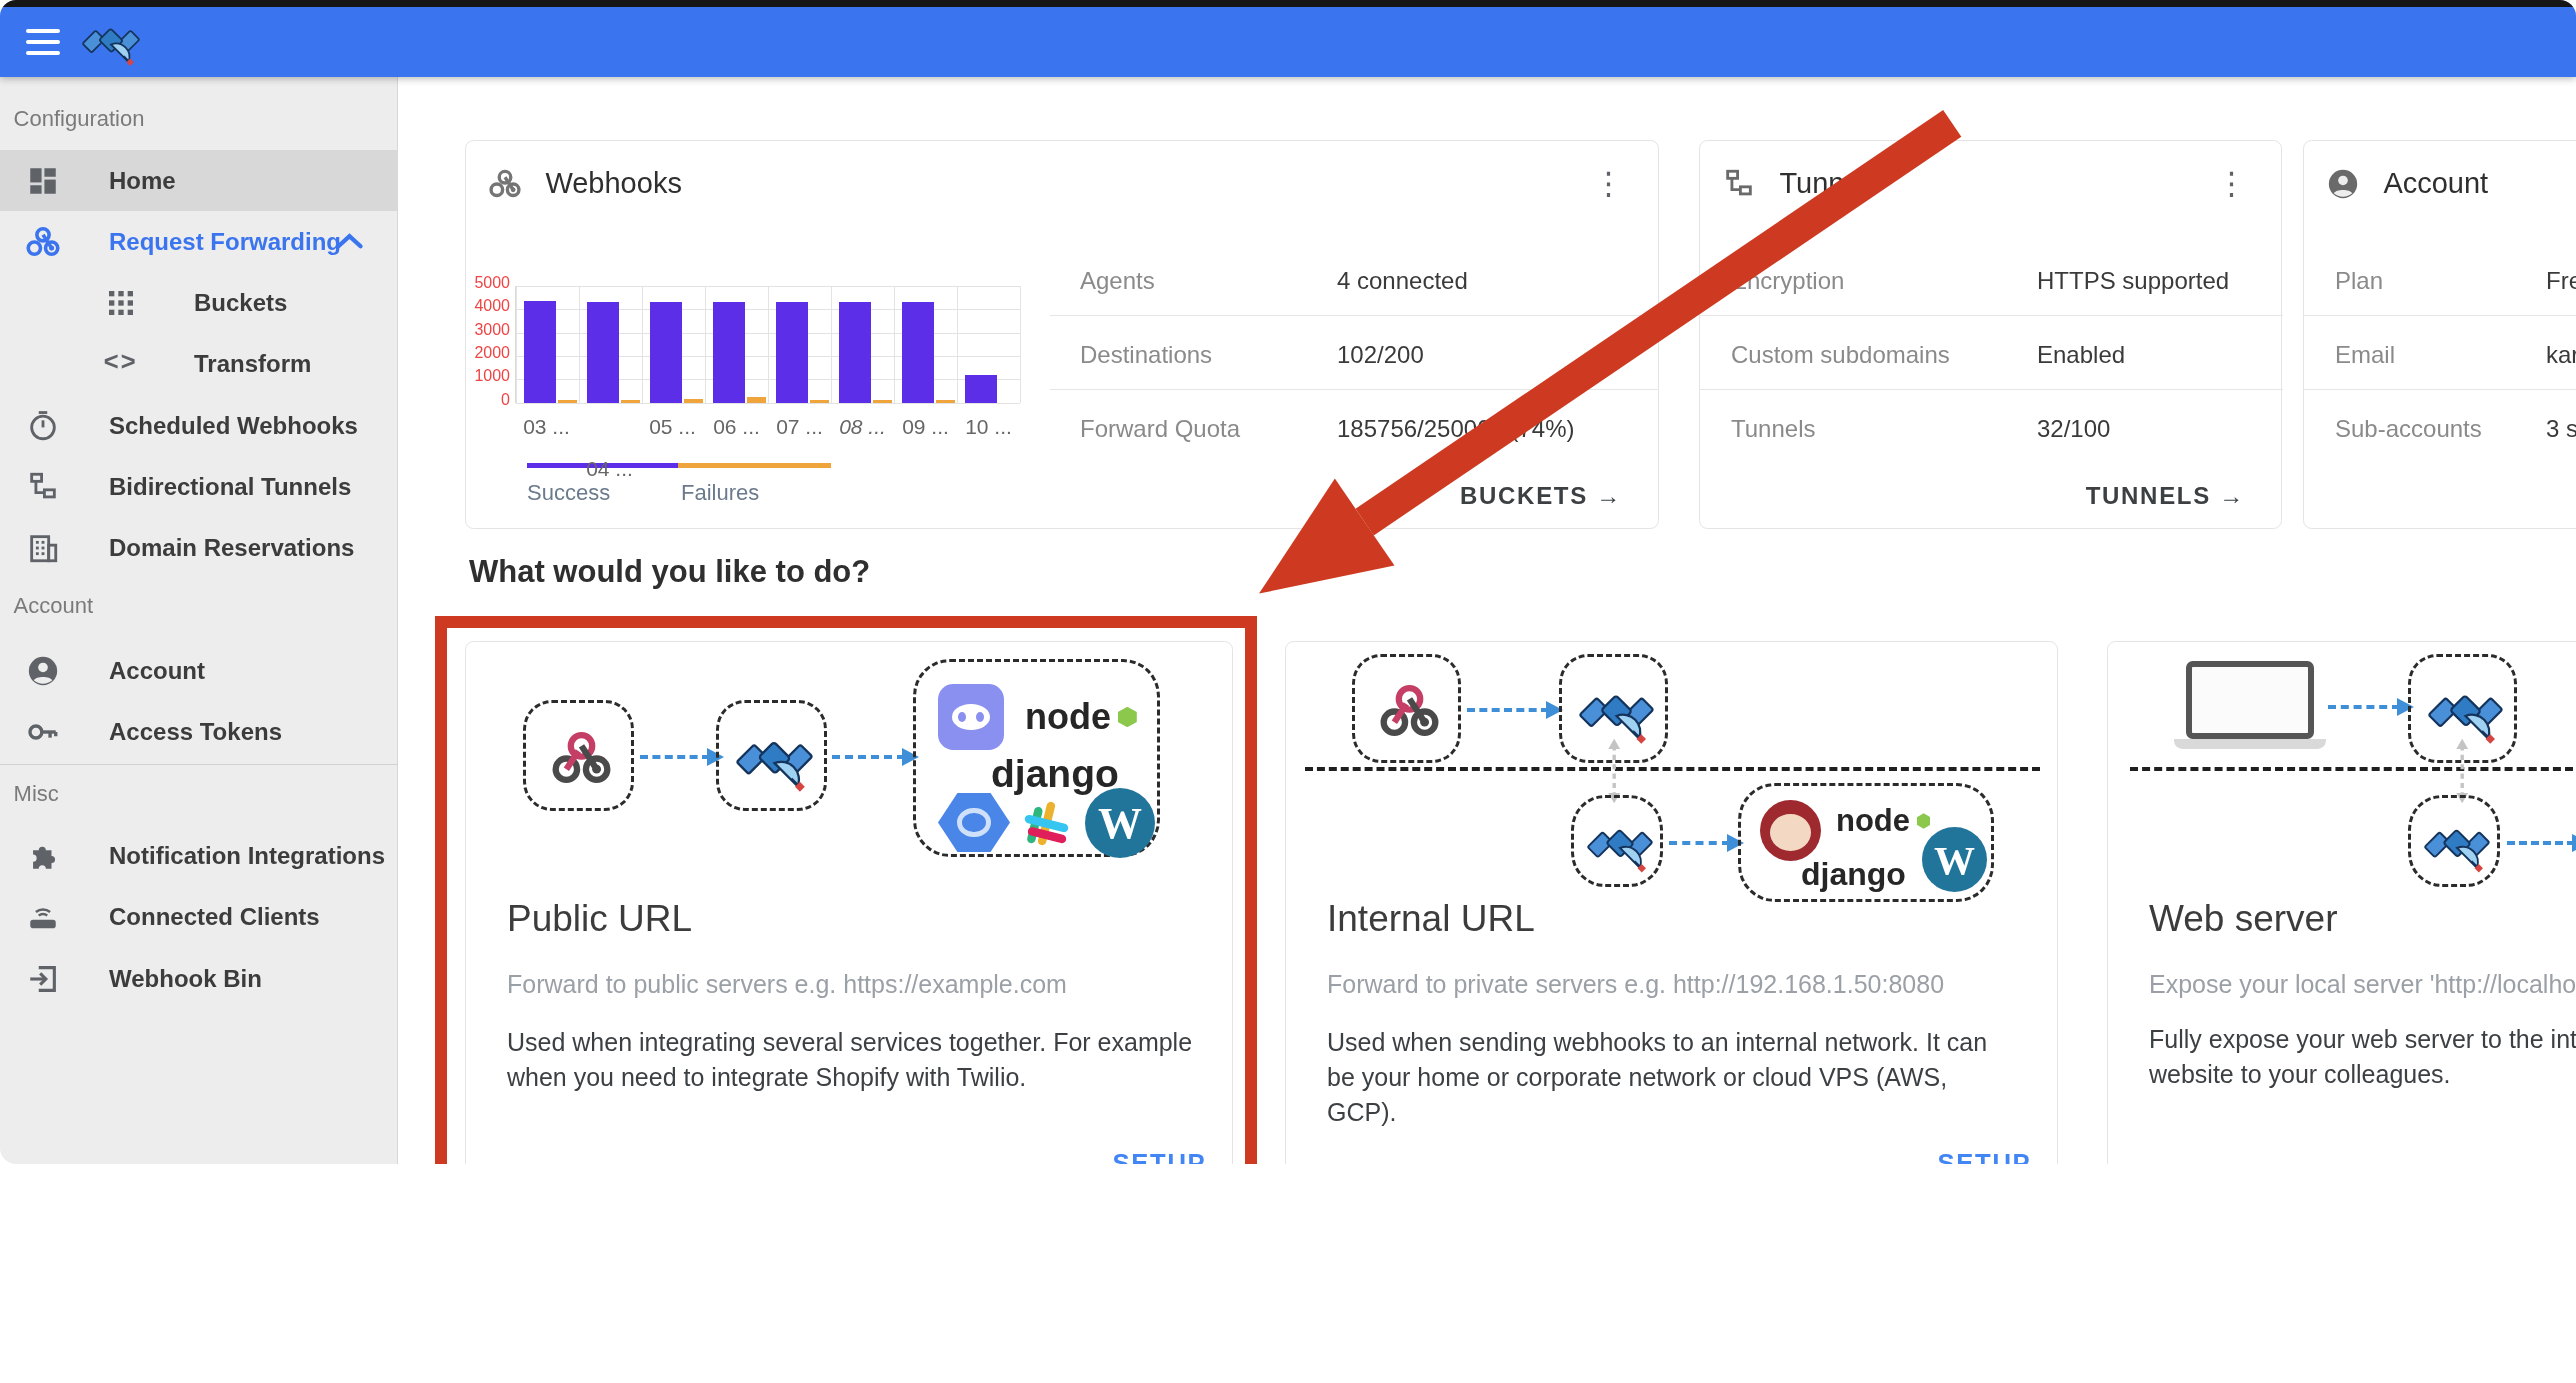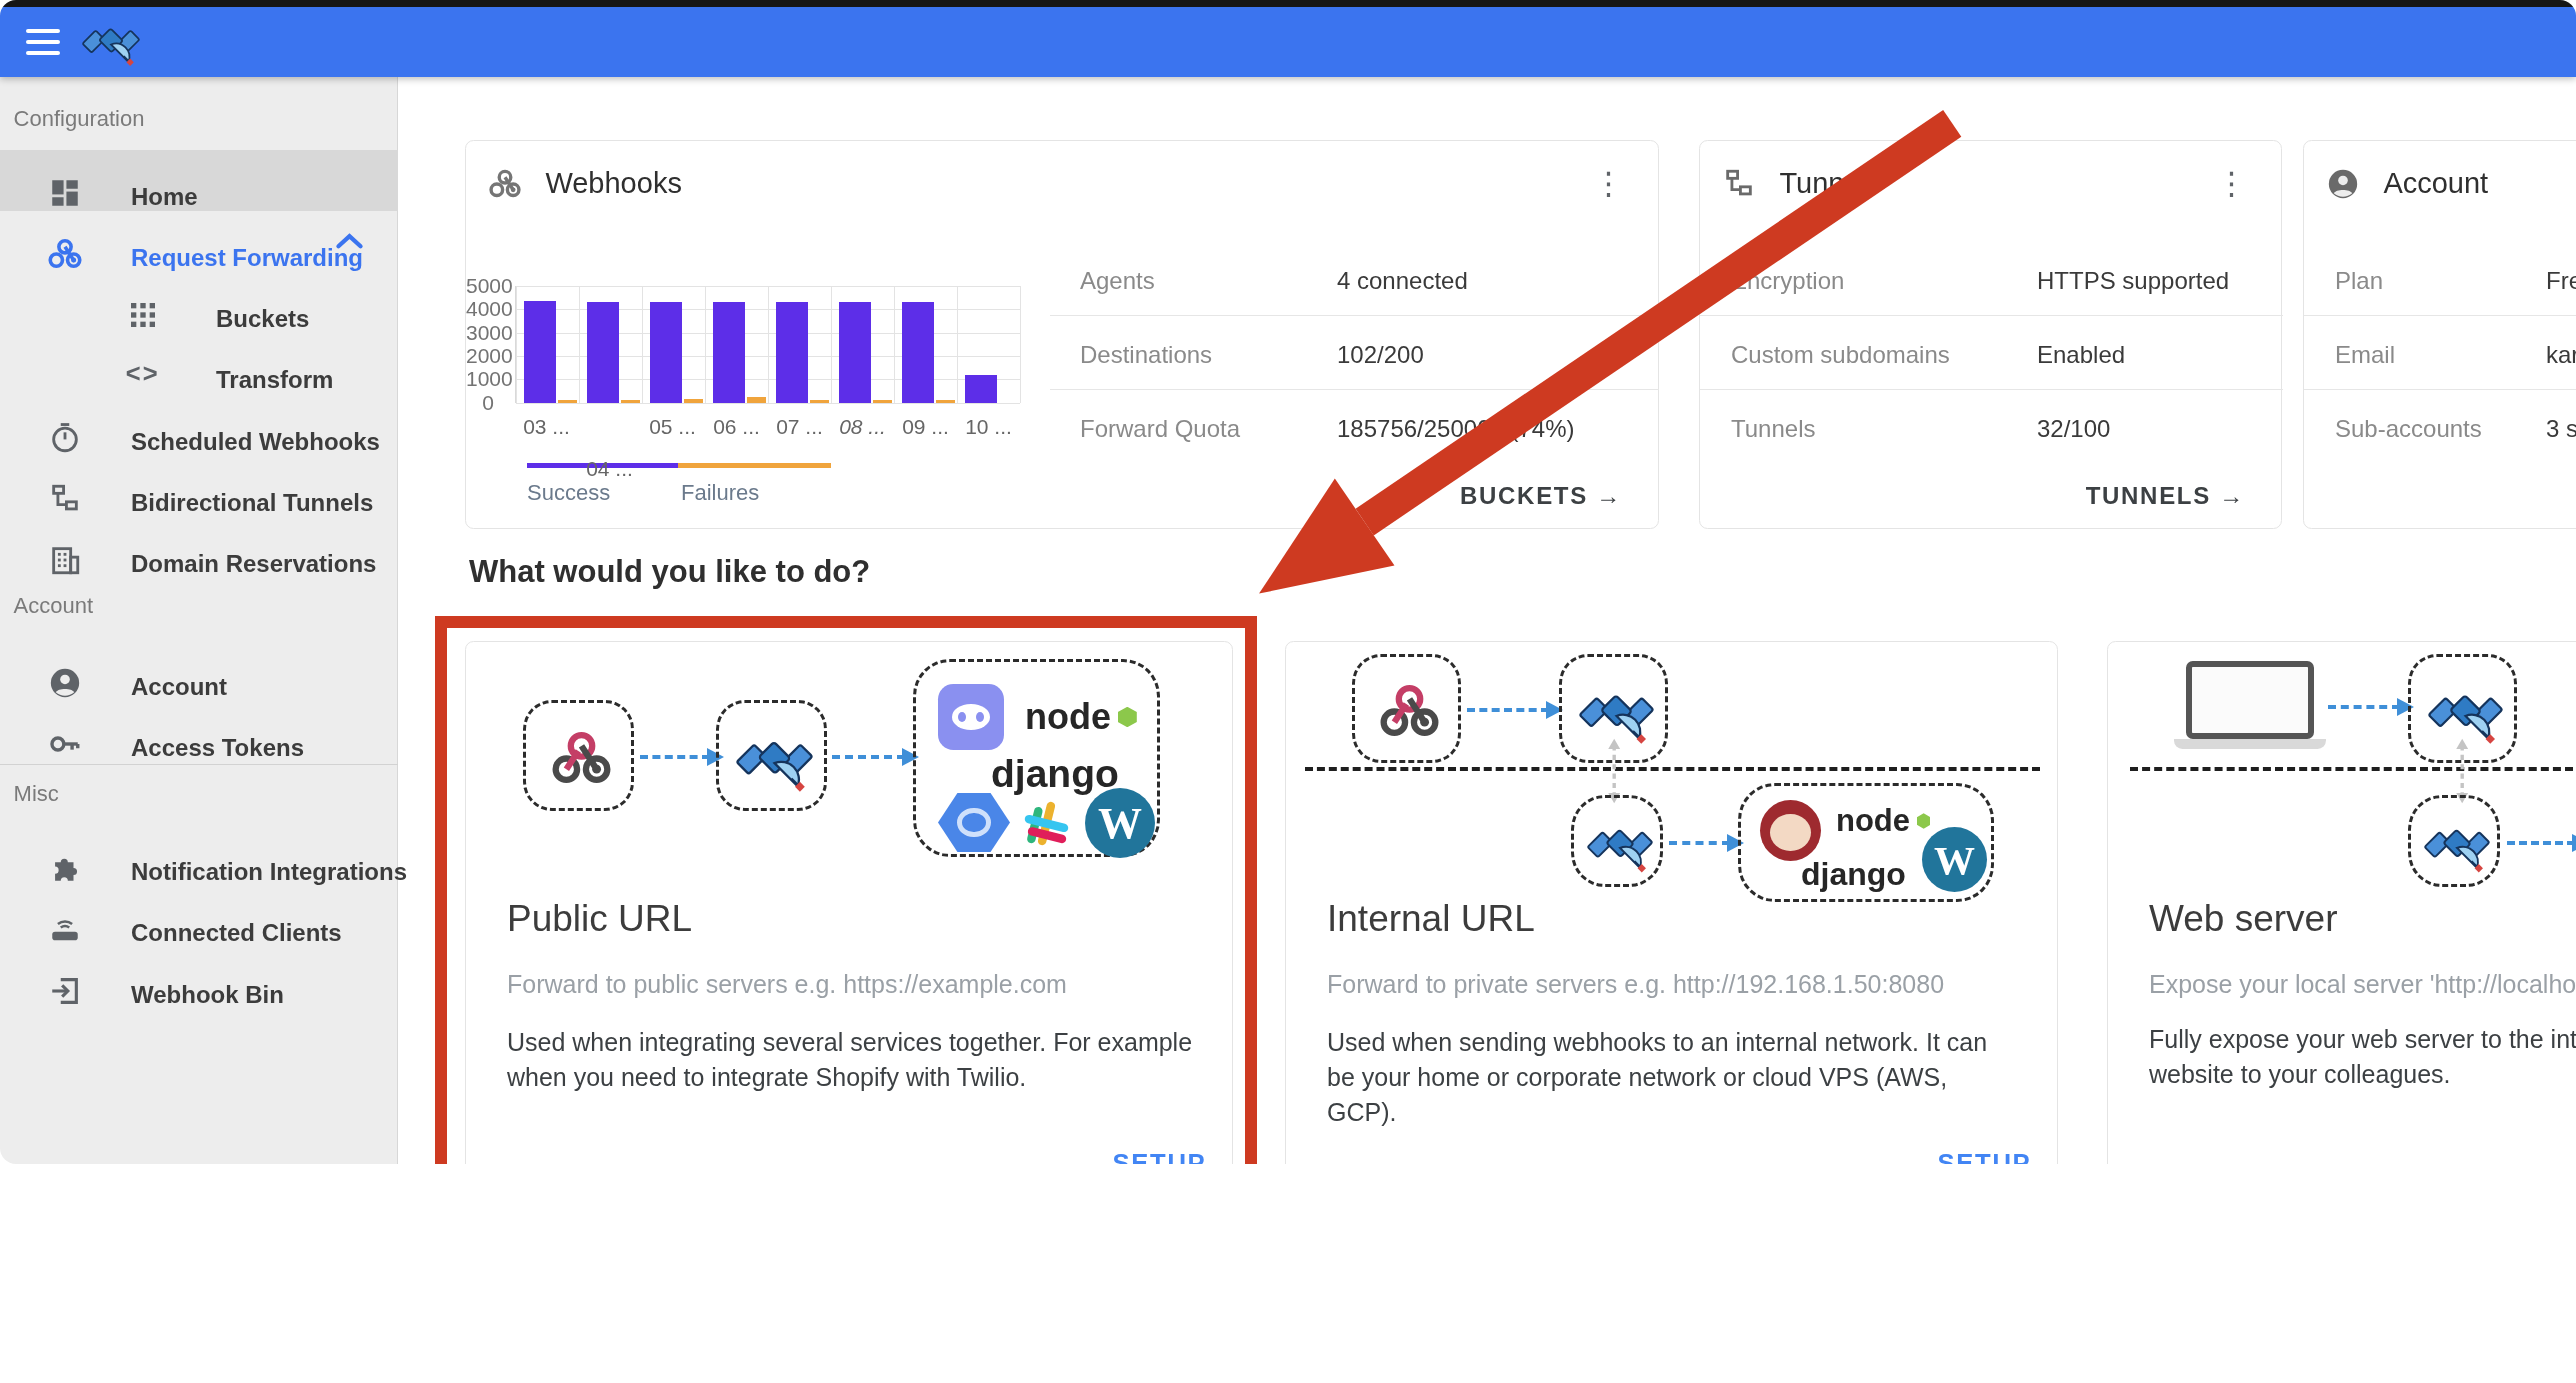--- a/index.html
+++ b/index.html
@@ -12,21 +12,21 @@
   .topbar { position:absolute; left:0; top:6.8px; width:2576px; height:70px; background:#3B74EF; z-index:4;
             box-shadow:0 2.6px 6.8px rgba(0,0,0,.25); }
   .hamburger { position:absolute; left:25.6px; top:15.3px; width:39px; height:39px; cursor:pointer; }
   .hamburger i { display:block; width:34px; height:4.3px; background:#ffffff; border-radius:2.6px; margin:6.8px 0; }
   .logo { position:absolute; left:82px; top:5.1px; width:58px; height:58px; }
 
   
   .sidebar { position:absolute; left:0; top:77px; width:398px; height:1307px; background:#ededed;
              border-right:0.9px solid #d7d7d7; z-index:3; }
   .sec-label { position:absolute; left:13.6px; font-size:22px; color:#7a7a7a; }
-  .nav-item { position:absolute; left:0; width:398px; height:61px; display:flex; align-items:flex-end; cursor:pointer;padding-left:22px; }
+  .nav-item { position:absolute; left:0; width:398px; height:61px; display:flex; align-items:center; cursor:pointer; }
   .nav-item.active { background:#d8d8d8; }
   .nav-item .nico { width:37px; height:37px; margin-left:24px; display:flex; align-items:center; justify-content:center;
                     color:#5f6368; flex:none; }
   .nav-item .nlabel { margin-left:48px; font-size:24px; font-weight:700; color:#3c3c3c; white-space:nowrap; }
   .nav-item.sub .nico { margin-left:102px; }
   .nav-item.sub .nlabel { margin-left:55px; }
   .nav-item.hl .nlabel, .nav-item.hl .nico { color:#3B74EF; }
   .chev { position:absolute; right:34px; top:20.4px; color:#3B74EF; }
   .side-divider { position:absolute; left:0; width:398px; height:0; border-top:0.9px solid #d2d2d2; }
   .glyph-code { font-family:"Liberation Mono", monospace; font-size:25.6px; font-weight:700; letter-spacing:1.7px;}
@@ -41,21 +41,21 @@
   .stat-value { position:absolute; font-size:24px; color:#3a3a3a; white-space:nowrap;}
   .hdiv { position:absolute; height:0; border-top:0.9px solid #e6e6e6; }
   .cta { position:absolute; font-size:24px; font-weight:700; letter-spacing:1.7px; color:#3c4043; cursor:pointer; white-space:nowrap;}
   .cta .arr { font-weight:400; }
 
   
   #chart { position:absolute; left:0; top:0; width:1194px; height:389px; }
   #plot { position:absolute; left:49px; top:145px; width:504px; height:117px; border-left:0.9px solid #d9d9d9; }
   .gl-h { position:absolute; left:0; width:504px; height:0; border-top:0.9px solid #e3e3e3; }
   .gl-v { position:absolute; top:0; width:0; height:117px; border-left:0.9px solid #e3e3e3; }
-  .ytick { position:absolute; right:0; width:44px; text-align:center; font-size:21px; color:#737373; }
+  .ytick { position:absolute; right:0; width:44px; text-align:right; font-size:16px; color:#ef4444; }
   #yticks { position:absolute; left:0; top:145px; width:44px; height:117px; }
   .bar { position:absolute; bottom:0; }
   .xlab { position:absolute; top:274px; font-size:21px; color:#666; text-align:center; white-space:nowrap;}
   .legend-seg { position:absolute; top:322px; height:5.1px; }
   .legend-lab { position:absolute; top:339px; font-size:22px; color:#6b7a8c; }
 
   
   .heading { position:absolute; left:469px; top:554px; font-size:31px; font-weight:700; color:#2f2f2f; }
   .acard { position:absolute; background:#ffffff; border:0.9px solid #e4e4e4; border-radius:8.5px; overflow:hidden; }
   .atitle { position:absolute; left:41px; top:256px; font-size:37px; color:#3c3c3c; }

